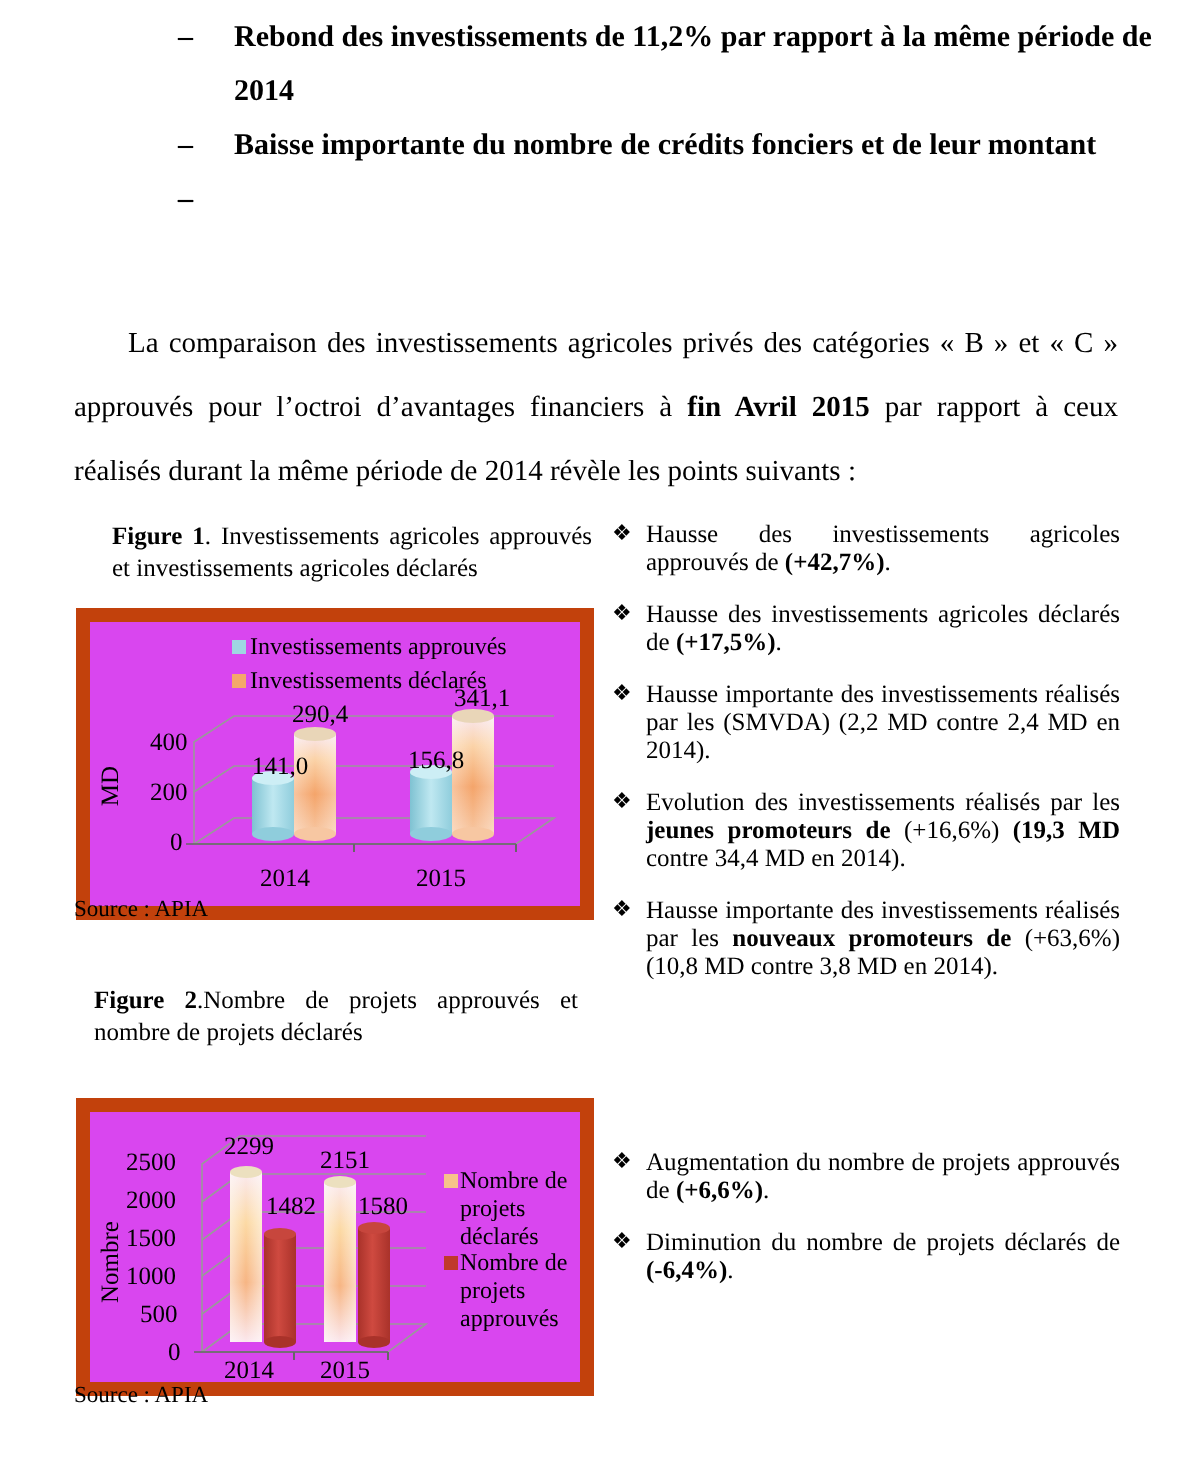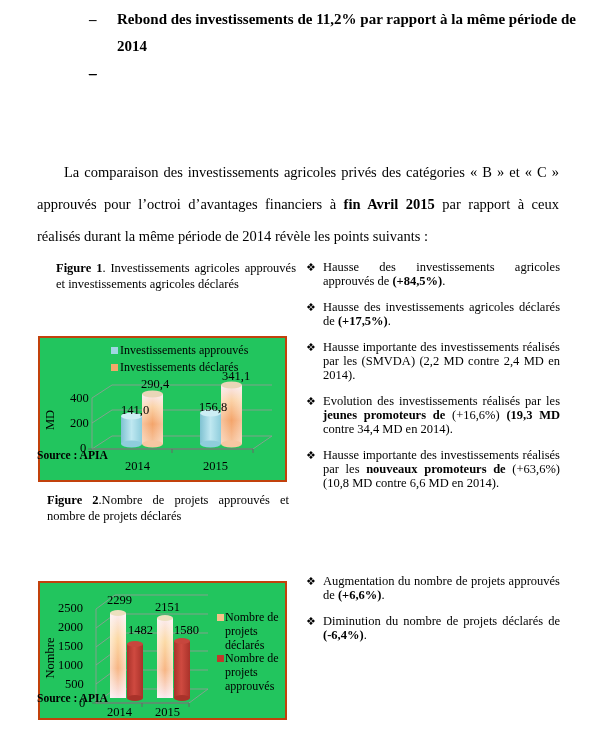--- a/index.html
+++ b/index.html
@@ -5,35 +5,35 @@
   html, body { margin: 0; padding: 0; background: #ffffff; }
   body { width: 600px; height: 730px; position: relative; overflow: hidden;
          font-family: "Liberation Serif", "DejaVu Serif", serif; color: #000; }
   .dash-list { position: absolute; left: 89px; top: 6px; font-size: 15px; font-weight: bold; line-height: 27px; }
   .dash-item { position: relative; padding-left: 28px; width: 470px; }
   .dash-item .dash { position: absolute; left: 0; top: 0; }
   .para { position: absolute; left: 37px; top: 156px; width: 522px; font-size: 14.5px; line-height: 32px; text-align: justify; text-indent: 27px; }
   .para b { font-weight: bold; }
   .fig-cap { position: absolute; left: 56px; width: 240px; font-size: 12.5px; line-height: 16px; text-align: justify; }
   .fig-cap b { font-weight: bold; }
-  .chart-box { position: absolute; border: 2px solid #c2410c; background: #22c55e; margin-top: 32px; }
-  .source { position: absolute; left: 37px; font-size: 11.5px; font-weight: bold; }
+  .chart-box { position: absolute; border: 7px solid #c2410c; background: #d946ef; }
+  .source { position: absolute; left: 37px; font-size: 11.5px; font-weight: normal; }
   .bullets { position: absolute; left: 306px; width: 254px; font-size: 12.5px; line-height: 14px; }
   .bullet { position: relative; padding-left: 17px; text-align: justify; }
   .bullet .diamond { position: absolute; left: 0; top: 0; font-size: 11px; }
   .bullet b { font-weight: bold; }
   .ctext { font-family: "Liberation Serif", serif; font-size: 12.5px; fill: #000; }
   .lg { font-family: "Liberation Serif", serif; font-size: 12px; }
 </style>
 </head>
 <body>
 
 <div class="dash-list">
   <div class="dash-item"><span class="dash">–</span><span>Rebond des investissements de 11,2% par rapport à la même période de 2014</span></div>
-  <div class="dash-item"><span class="dash">–</span></div>
+  <div class="dash-item"><span class="dash">–</span><span>Baisse importante du nombre de crédits fonciers et de leur montant</span></div>
   <div class="dash-item"><span class="dash">–</span></div>
   <div class="dash-item"><span class="dash">–</span></div>
 </div>
 
 <div class="para"><span>La comparaison des investissements agricoles privés des catégories « B » et « C » approuvés pour l’octroi d’avantages financiers à </span><b>fin Avril 2015</b><span> par rapport à ceux réalisés durant la même période de 2014 révèle  les points suivants :</span></div>
 
 <div class="fig-cap" style="top:260px;"><b>Figure 1</b><span>. Investissements agricoles approuvés et investissements agricoles déclarés</span></div>
 
 <div class="chart-box" style="left:38px; top:304px; width:245px; height:142px;">
   <svg width="245" height="142" viewBox="0 0 245 142">
@@ -169,23 +169,23 @@
     <text x="185" y="66" class="lg">déclarés</text>
     <rect x="177" y="72" width="7" height="7" fill="#c0392b"></rect>
     <text x="185" y="79" class="lg">Nombre de</text>
     <text x="185" y="93" class="lg">projets</text>
     <text x="185" y="107" class="lg">approuvés</text>
   </svg>
 </div>
 <div class="source" style="top:692px;">Source : APIA</div>
 
 <div class="bullets" style="top:260px;">
-  <div class="bullet" style="margin-bottom:12px;"><span class="diamond">❖</span><span>Hausse des investissements agricoles approuvés de </span><b>(+84,5%)</b><span>.</span></div>
+  <div class="bullet" style="margin-bottom:12px;"><span class="diamond">❖</span><span>Hausse des investissements agricoles approuvés de </span><b>(+42,7%)</b><span>.</span></div>
   <div class="bullet" style="margin-bottom:12px;"><span class="diamond">❖</span><span>Hausse des investissements agricoles déclarés de </span><b>(+17,5%)</b><span>.</span></div>
   <div class="bullet" style="margin-bottom:12px;"><span class="diamond">❖</span><span>Hausse importante des investissements réalisés par les (SMVDA) (2,2 MD contre 2,4 MD en 2014).</span></div>
   <div class="bullet" style="margin-bottom:12px;"><span class="diamond">❖</span><span>Evolution des investissements réalisés par les </span><b>jeunes promoteurs de</b><span> (+16,6%) </span><b>(19,3 MD</b><span> contre 34,4 MD en 2014).</span></div>
-  <div class="bullet"><span class="diamond">❖</span><span>Hausse importante des investissements réalisés par les </span><b>nouveaux promoteurs de</b><span> (+63,6%) (10,8 MD contre 6,6 MD en 2014).</span></div>
+  <div class="bullet"><span class="diamond">❖</span><span>Hausse importante des investissements réalisés par les </span><b>nouveaux promoteurs de</b><span> (+63,6%) (10,8 MD contre 3,8 MD en 2014).</span></div>
 </div>
 
 <div class="bullets" style="top:574px;">
   <div class="bullet" style="margin-bottom:12px;"><span class="diamond">❖</span><span>Augmentation du nombre de projets approuvés de </span><b>(+6,6%)</b><span>.</span></div>
   <div class="bullet"><span class="diamond">❖</span><span>Diminution du nombre de projets déclarés  de </span><b>(-6,4%)</b><span>.</span></div>
 </div>
 
 </body></html>

